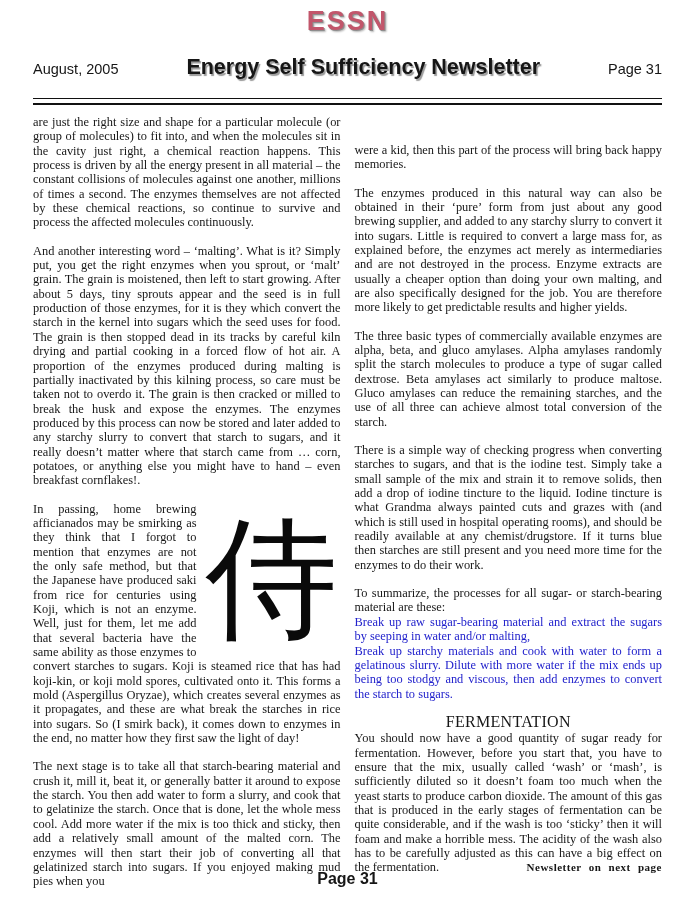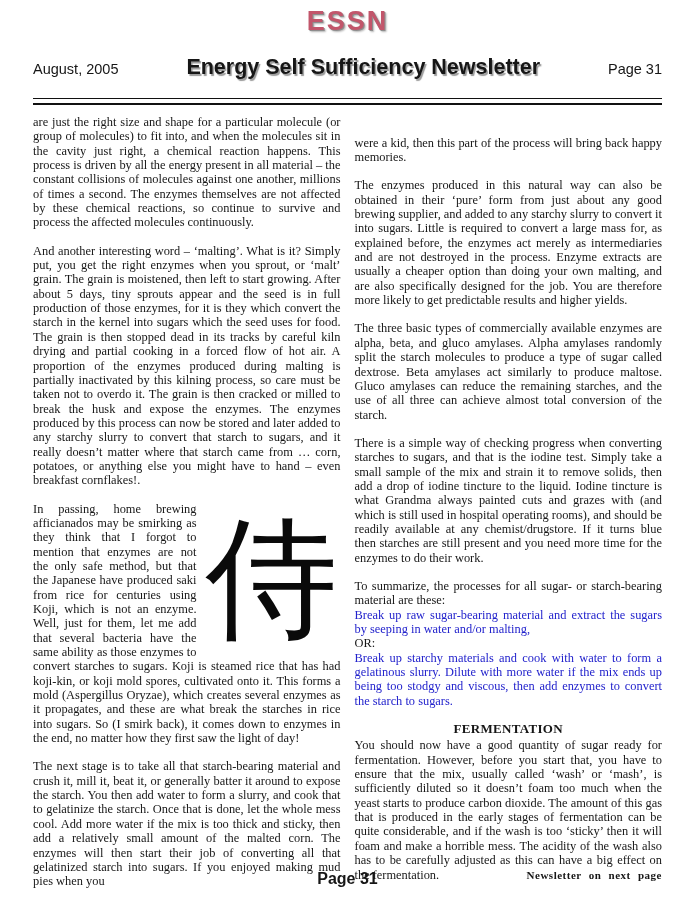--- a/index.html
+++ b/index.html
@@ -69,22 +69,22 @@
     font-size:132px;
     line-height:148px;
     text-align:center;
     margin:2px 0 2px 6px;
     color:#0a0a0a;
     font-family:"DejaVu Serif","Liberation Serif",serif;
   }
   .summary .line{display:block;}
   .blue{color:var(--accent-blue,#2222cc);}
   .ferm-heading{
-    font-size:13px;
-    font-weight:bold;
+    font-size:16px;
+    font-weight:normal;
     text-align:center;
     margin:0 0 2px 0;
     letter-spacing:0.3px;
   }
   .p-last{position:relative;margin-bottom:0 !important;}
   .continued{
     position:absolute;
     right:0;bottom:0;
     font-weight:bold;
     font-size:11px;
@@ -129,21 +129,20 @@
     </section>
 
     <section class="col">
       <p>were a kid, then this part of the process will bring back happy memories.</p>
       <p>The enzymes produced in this natural way can also be obtained in their ‘pure’ form from just about any good brewing supplier, and added to any starchy slurry to convert it into sugars.  Little is required to convert a large mass for, as explained before, the enzymes act merely as intermediaries and are not destroyed in the process.  Enzyme extracts are usually a cheaper option than doing your own malting, and are also specifically designed for the job.  You are therefore more likely to get predictable results and higher yields.</p>
       <p>The three basic types of commercially available enzymes are alpha, beta, and gluco amylases.  Alpha amylases randomly split the starch molecules to produce a type of sugar called dextrose.  Beta amylases act similarly to produce maltose. Gluco amylases can reduce the remaining starches, and the use of all three can achieve almost total conversion of the starch.</p>
       <p>There is a simple way of checking progress when converting starches to sugars, and that is the iodine test.  Simply take a small sample of the mix and strain it to remove solids, then add a drop of iodine tincture to the liquid.  Iodine tincture is what Grandma always painted cuts and grazes with (and which is still used in hospital operating rooms), and should be readily available at any chemist/drugstore. If it turns blue then starches are still present and you need more time for the enzymes to do their work.</p>
       <p class="summary">
         <span class="line">To summarize, the processes for all sugar- or starch-bearing material are these:</span>
         <span class="line blue">Break up raw sugar-bearing material and extract the sugars by seeping in water and/or malting,</span>
-        <span class="line">OR:</span>
         <span class="line blue">Break up starchy materials and cook with water to form a gelatinous slurry.  Dilute with more water if the mix ends up being too stodgy and viscous, then add enzymes to convert the starch to sugars.</span>
       </p>
       <h2 class="ferm-heading">FERMENTATION</h2>
       <p class="p-last">
         <span>You should now have a good quantity of sugar ready for fermentation.  However, before you start that, you have to ensure that the mix, usually called ‘wash’ or ‘mash’, is sufficiently diluted so it doesn’t foam too much when the yeast starts to produce carbon dioxide.  The amount of this gas that is produced in the early stages of fermentation can be quite considerable, and if the wash is too ‘sticky’ then it will foam and make a horrible mess.  The acidity of the wash also has to be carefully adjusted as this can have a big effect on the fermentation.</span>
         <span class="continued">Newsletter on next page</span>
       </p>
     </section>
 
   </main>

